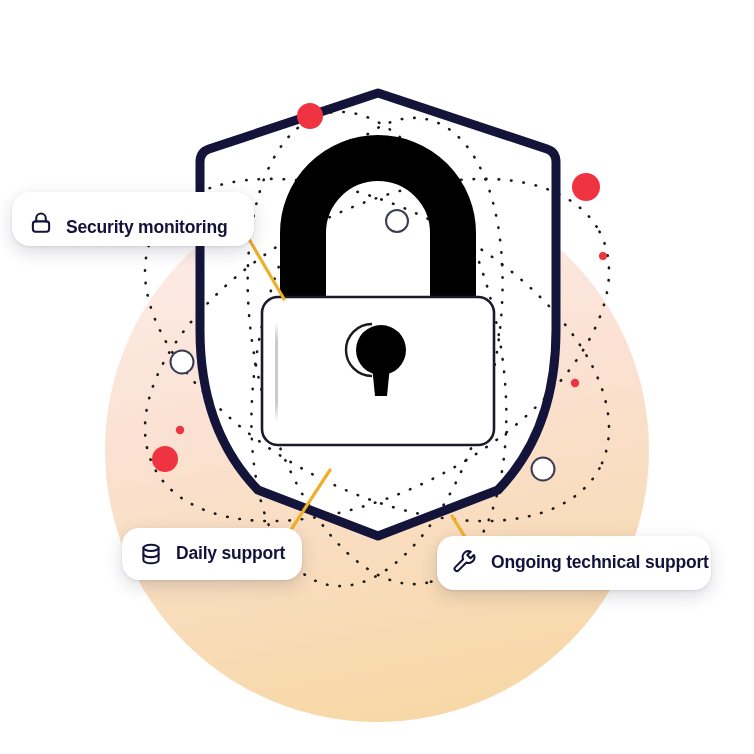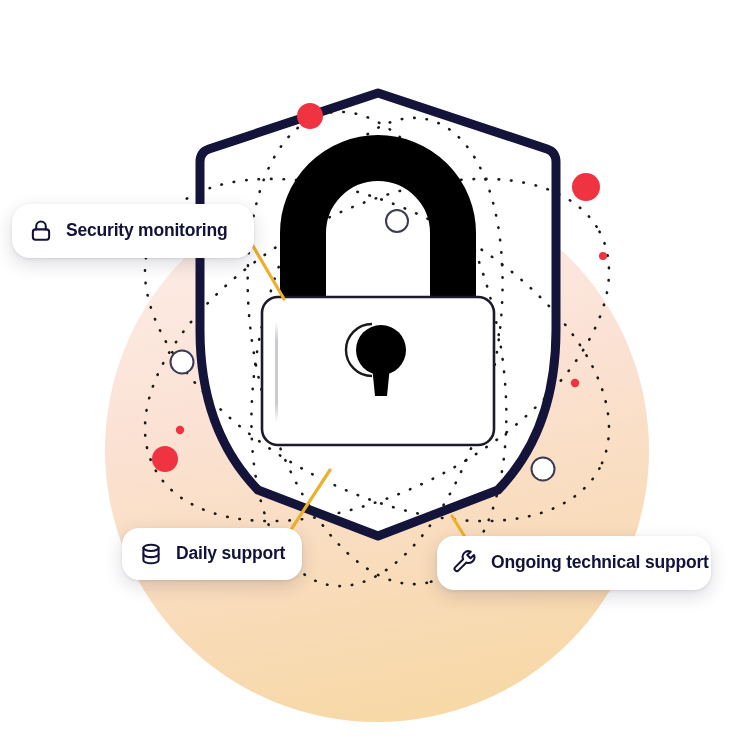--- a/index.html
+++ b/index.html
@@ -50,24 +50,25 @@
     align-items: center;
     justify-content: center;
     width: 26px;
     height: 26px;
     flex: 0 0 26px;
   }
   .badge-icon svg { display: block; }
 
   #badge-security {
     left: 12px;
-    top: 204px;
+    top: 192px;
     width: 242px;
     height: 54px;
     border-radius: 18px;
+    align-items: flex-end;
   }
   #badge-backups {
     left: 122px;
     top: 528px;
     width: 180px;
     height: 52px;
     border-radius: 17px;
   }
   #badge-support {
     left: 437px;

